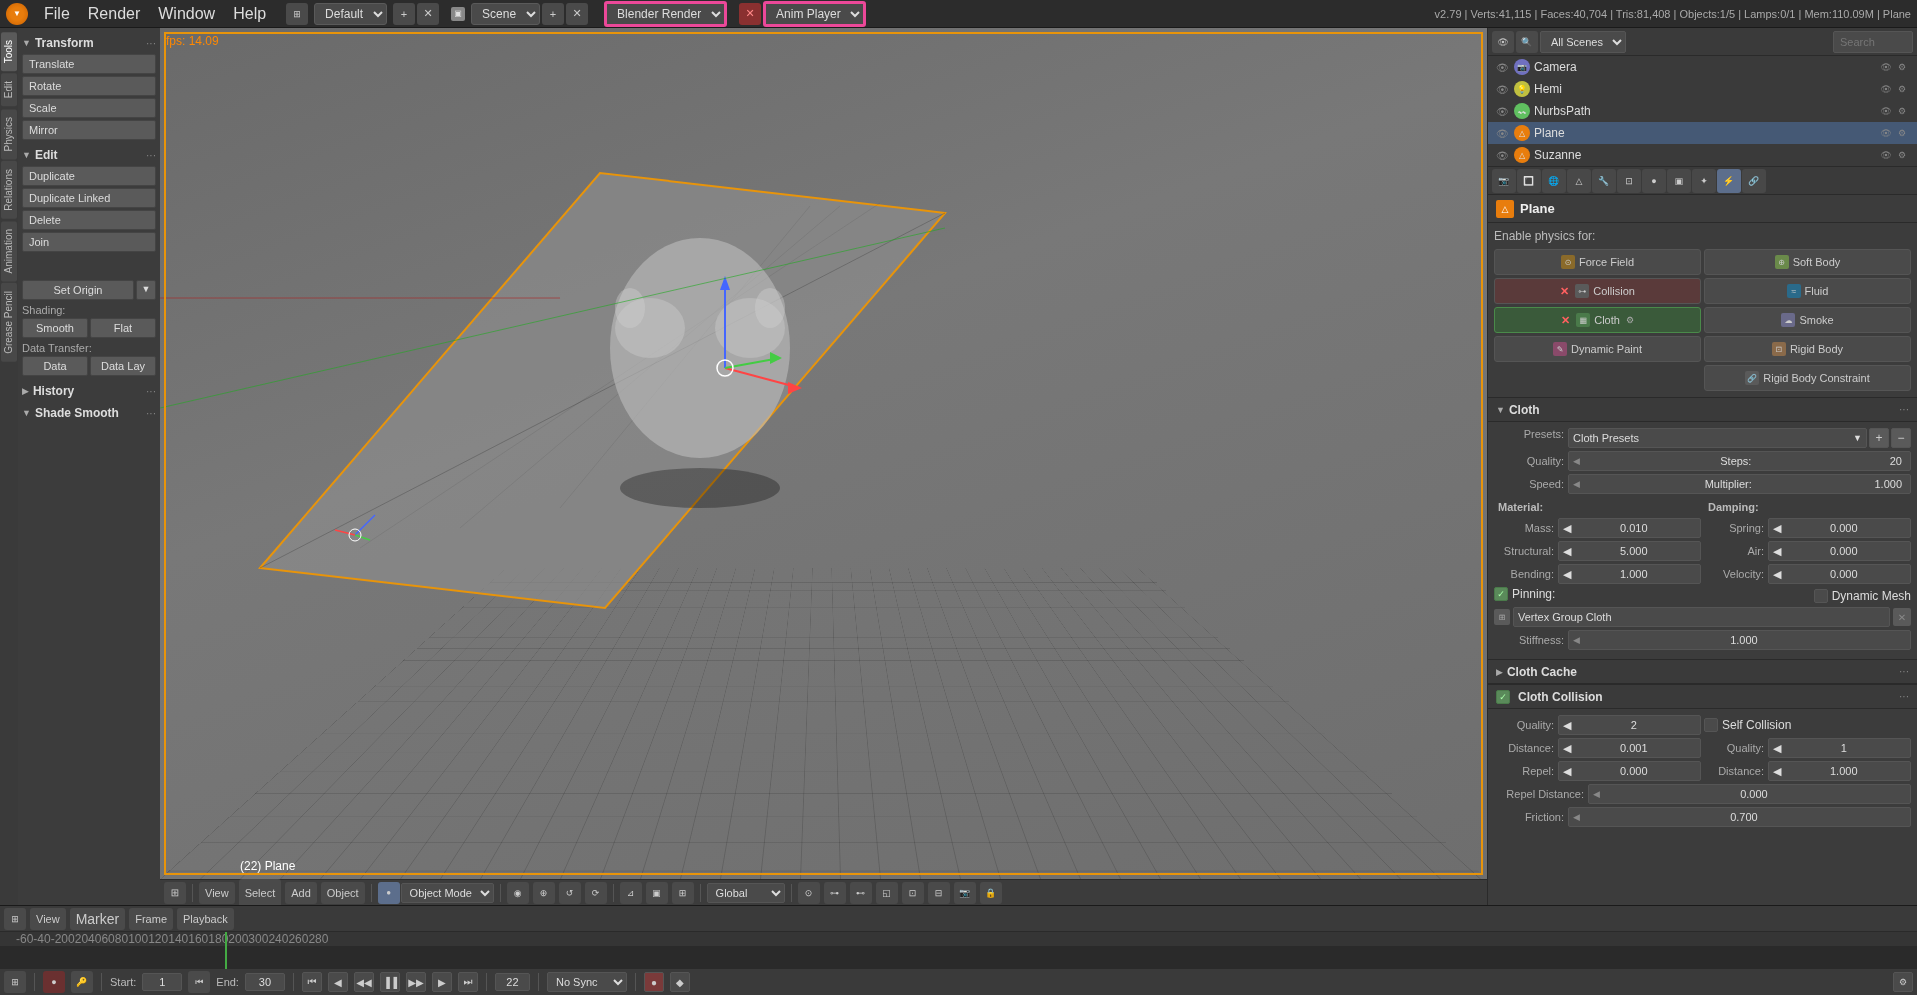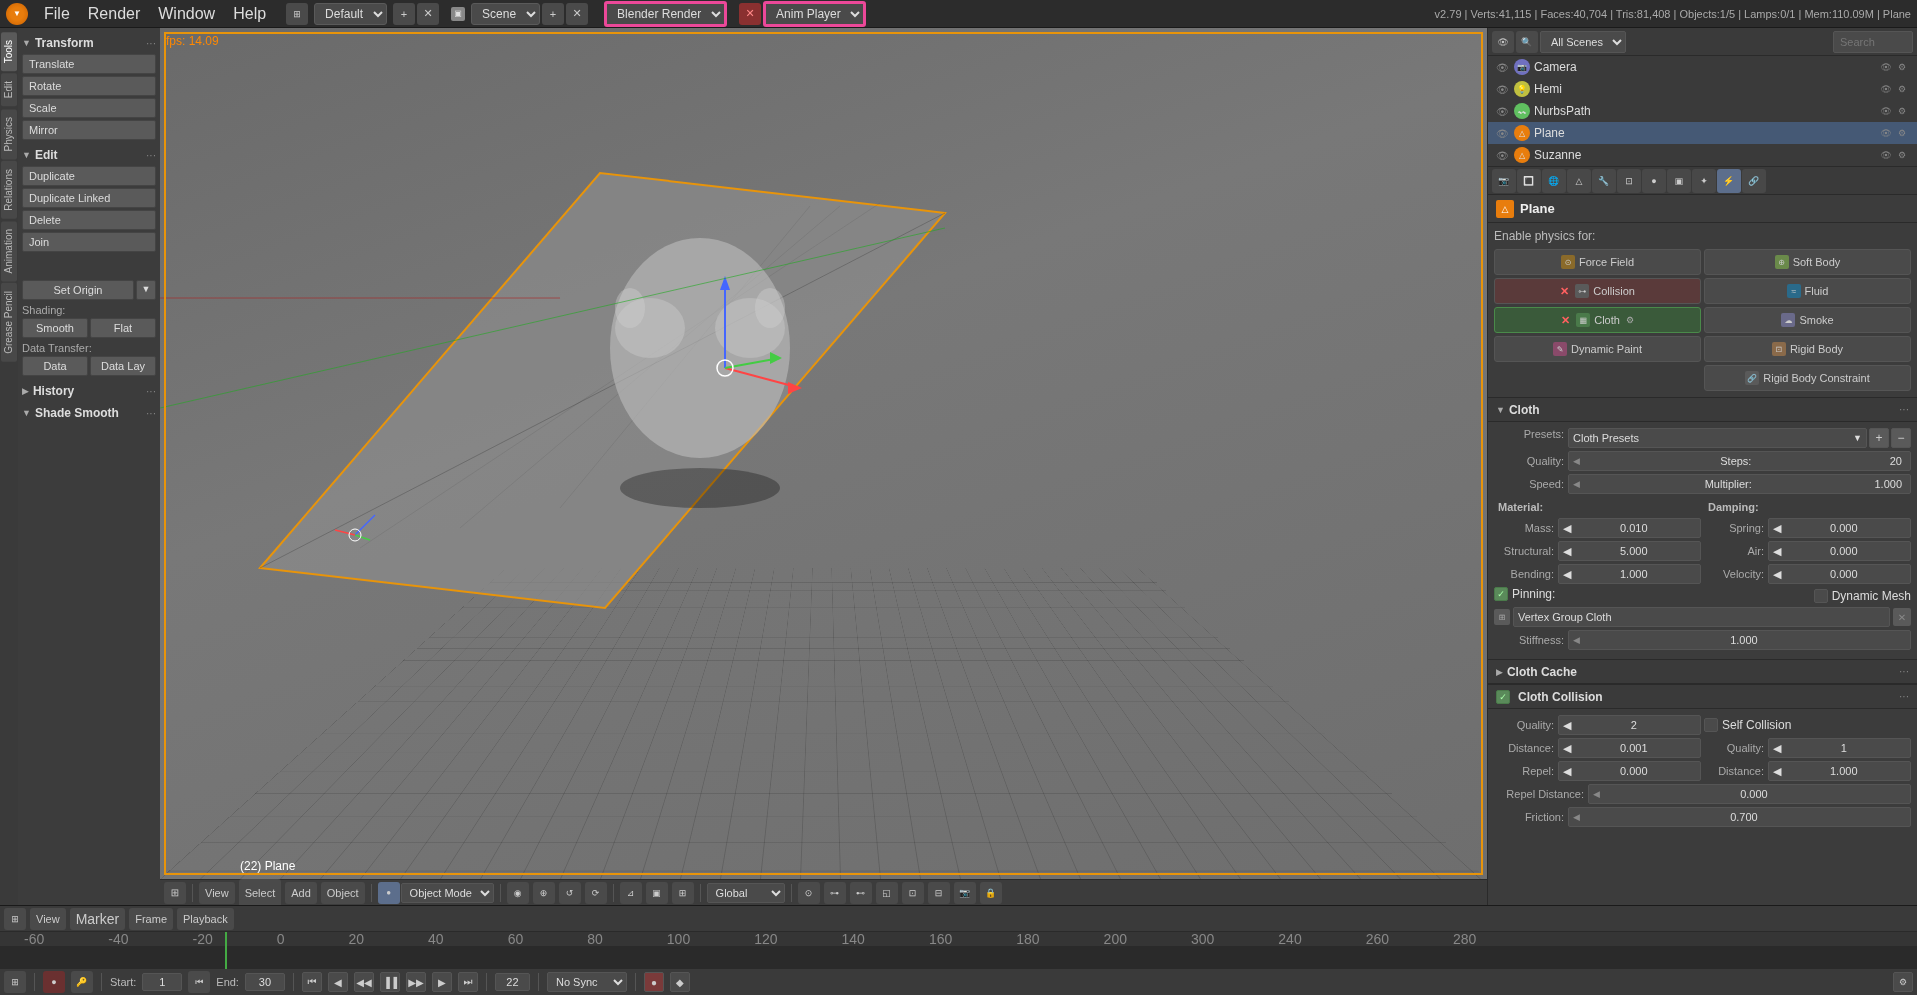--- a/index.html
+++ b/index.html
@@ -721,24 +721,23 @@
       top: 0;
       left: 0; right: 0;
       height: 14px;
       background: #353535;
       display: flex;
       align-items: center;
     }
     .timeline-numbers {
       display: flex;
       width: 100%;
-      font-size: 14px;
+      font-size: 12px;
       color: #888;
-      padding: 0 24px;
-      gap: 64px;
+      padding: 0 16px;
     }
     .timeline-footer {
       height: 26px;
       background: #3a3a3a;
       display: flex;
       align-items: center;
       padding: 0 4px;
       gap: 6px;
       font-size: 11px;
     }

